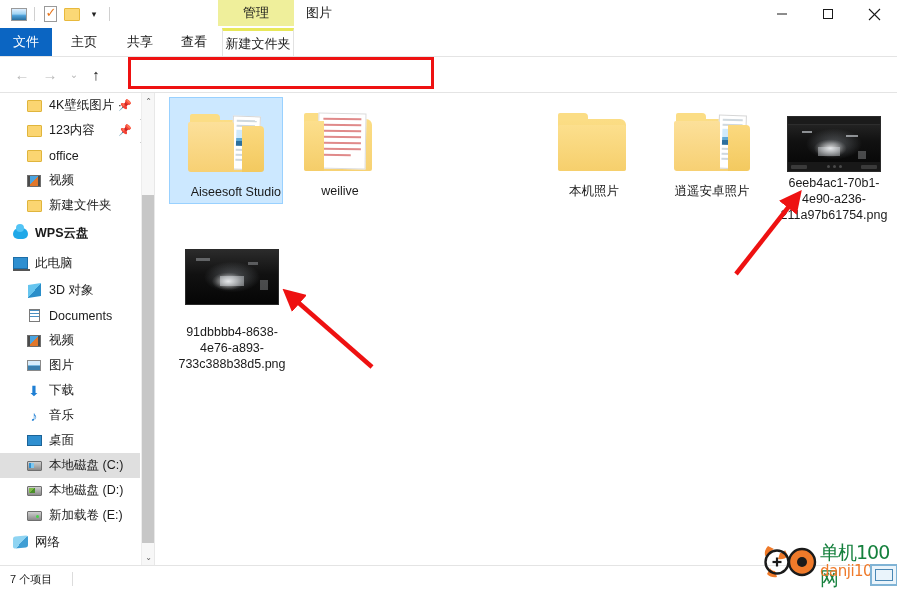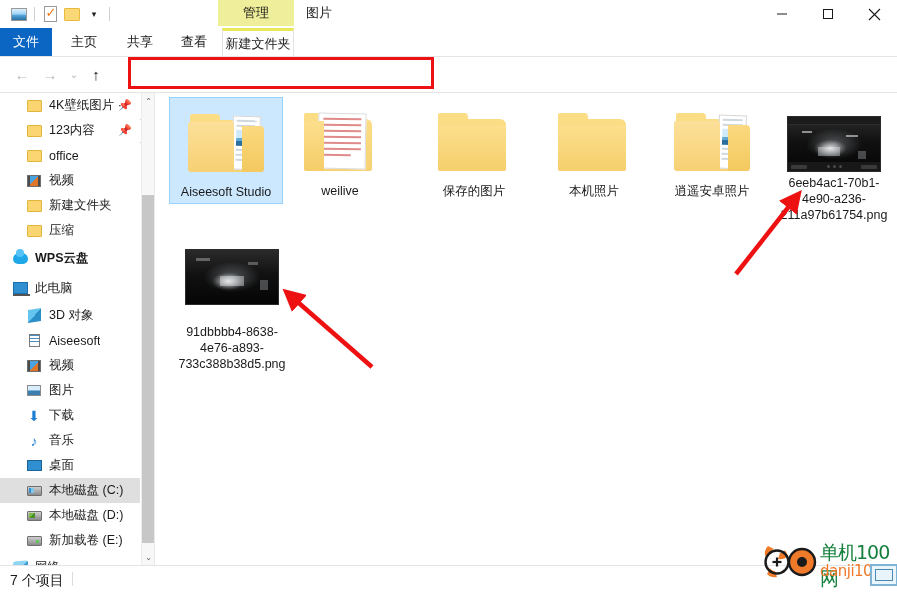--- a/index.html
+++ b/index.html
@@ -359,21 +359,21 @@
 
   
   .arrow { position: absolute; z-index: 45; pointer-events: none; }
 
   
   .statusbar {
     position: absolute; left: 0; top: 565px; width: 897px; height: 27px;
     background: #ffffff; border-top: 1px solid #e4e4e4;
   }
   .status-text {
-    position: absolute; left: 10px; top: 6px; font-size: 14px; color: #1a1a1a;
+    position: absolute; left: 10px; top: 6px; font-size: 11px; color: #1a1a1a;
   }
   .status-sep {
     position: absolute; left: 72px; top: 6px; width: 1px; height: 14px; background: #dcdcdc;
   }
 
   
   .watermark {
     position: absolute; left: 762px; top: 540px; width: 132px; height: 48px;
     z-index: 50;
   }
@@ -519,26 +519,20 @@
           <i class="ic-video"></i>
         </span>
       <span class="sb-lbl">视频</span>
     </div>
     <div class="sb-item depth1">
       <span class="sb-ico">
           <i class="ic-folder"></i>
         </span>
       <span class="sb-lbl">新建文件夹</span>
     </div>
-    <div class="sb-item depth1">
-      <span class="sb-ico">
-          <i class="ic-folder"></i>
-        </span>
-      <span class="sb-lbl">压缩</span>
-    </div>
     <div class="sb-item depth2" style="height:30px;font-weight:bold;">
       <span class="sb-ico">
           <i class="ic-cloud"></i>
         </span>
       <span class="sb-lbl">WPS云盘</span>
     </div>
     <div class="sb-item depth2" style="height:30px;">
       <span class="sb-ico">
           <i class="ic-pc"></i>
         </span>
@@ -547,21 +541,21 @@
     <div class="sb-item depth1">
       <span class="sb-ico">
           <i class="ic-3d"></i>
         </span>
       <span class="sb-lbl">3D 对象</span>
     </div>
     <div class="sb-item depth1">
       <span class="sb-ico">
           <i class="ic-doc2"></i>
         </span>
-      <span class="sb-lbl">Aiseesoft</span>
+      <span class="sb-lbl">Documents</span>
     </div>
     <div class="sb-item depth1">
       <span class="sb-ico">
           <i class="ic-video"></i>
         </span>
       <span class="sb-lbl">视频</span>
     </div>
     <div class="sb-item depth1">
       <span class="sb-ico">
           <i class="ic-img"></i>
@@ -610,21 +604,21 @@
 
   <div class="sb-scroll">
     <div class="sb-scroll-up">⌃</div>
     <div class="sb-thumb"></div>
     <div class="sb-scroll-dn">⌄</div>
   </div>
   <div class="pane-divider"></div>
 
   <div class="content">
 
-    <div class="tile sel" style="left:14px; top:4px;">
+    <div class="tile sel" style="left:14px; top:4px;text-align:right;">
       <div class="tile-icon">
         <div class="folder-big folder-open">
           <div class="folder-back"></div>
           <div class="papers">
             <div class="ln"></div>
               <div class="ln"></div>
             <div class="thumbpic"></div>
             <div class="ln"></div>
               <div class="ln"></div>
               <div class="ln"></div>
@@ -648,29 +642,20 @@
               <div class="tl"></div>
               <div class="tl"></div>
             <div class="tl s"></div>
           </div>
           <div class="leftflap"></div>
         </div>
       </div>
       <div class="tile-label">weilive</div>
     </div>
 
-    <div class="tile" style="left:262px; top:4px;">
-      <div class="tile-icon">
-        <div class="folder-big">
-          <div class="folder-back"></div>
-          <div class="folder-front"></div>
-        </div>
-      </div>
-      <div class="tile-label">保存的图片</div>
-    </div>
 
     <div class="tile" style="left:382px; top:4px;">
       <div class="tile-icon">
         <div class="folder-big">
           <div class="folder-back"></div>
           <div class="folder-front"></div>
         </div>
       </div>
       <div class="tile-label">本机照片</div>
     </div>

